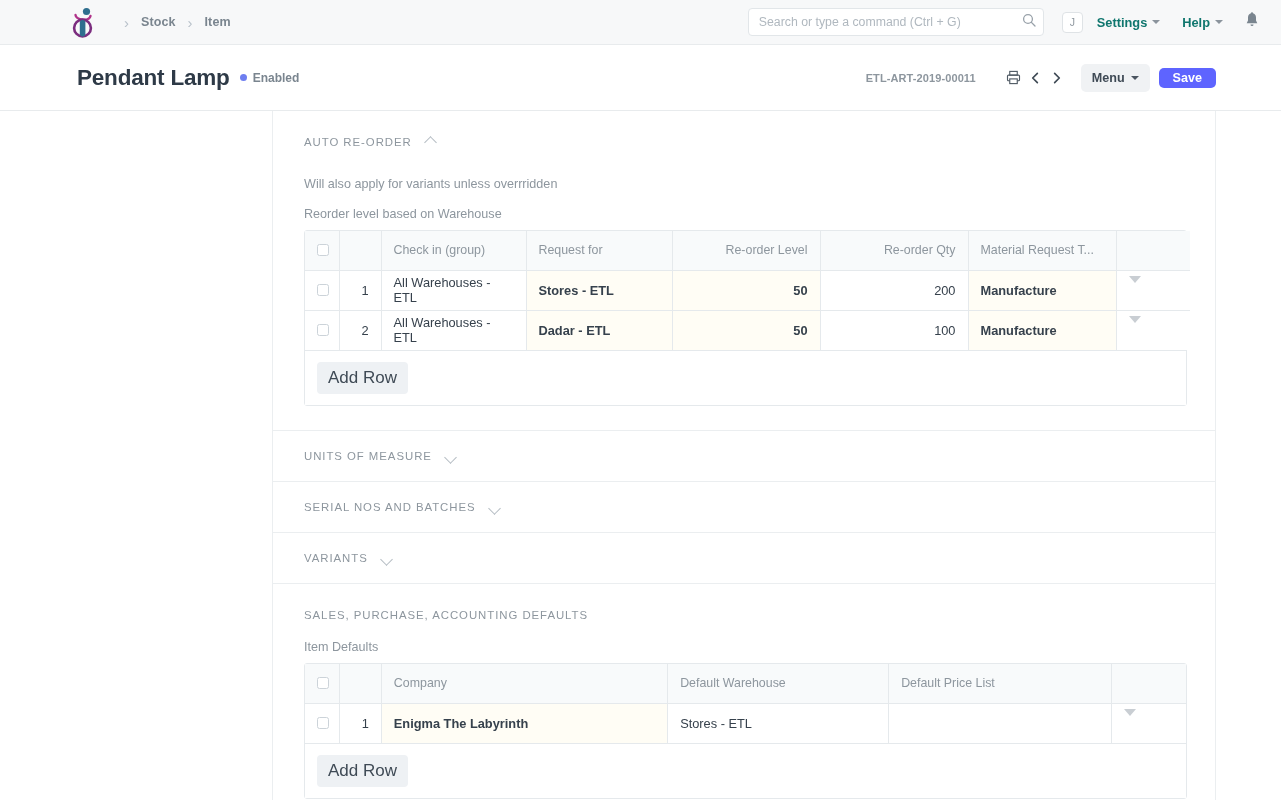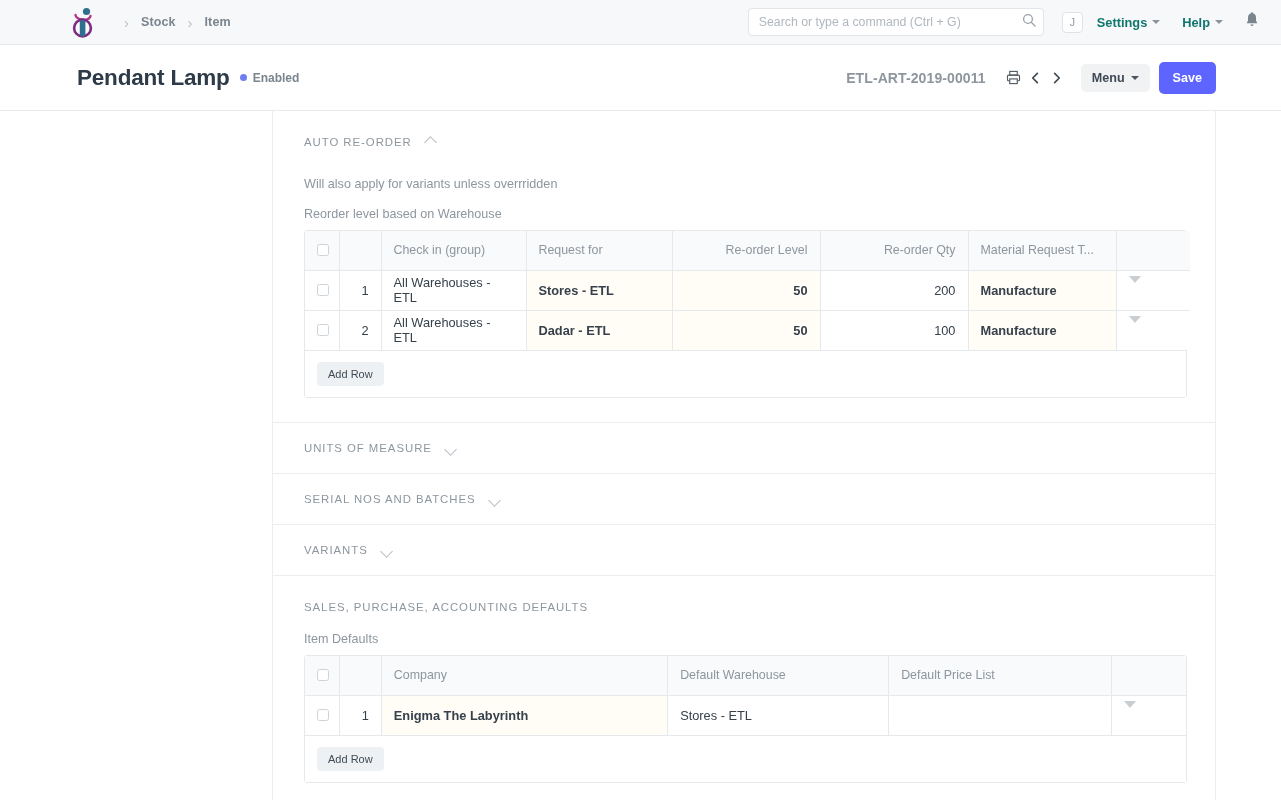--- a/index.html
+++ b/index.html
@@ -90,40 +90,40 @@
     font-size: 12px; font-weight: bold; color: #7a858f;
   }
   .status-dot {
     width: 7px; height: 7px; border-radius: 50%;
     background: #6e7ef0;
   }
   .head-right {
     margin-left: auto; display: flex; align-items: center;
   }
   .doc-id {
-    font-size: 14px; font-weight: bold; color: #8d969e;
-    margin-right: 16px; letter-spacing: .1px;
+    font-size: 11px; font-weight: bold; color: #8d969e;
+    margin-right: 26px; letter-spacing: .1px;
   }
   .icon-btn {
     cursor: pointer; color: #6b757e;
     display: flex; align-items: center; justify-content: center;
     padding: 0 4px;
   }
   .menu-btn {
     background: #f0f2f4; border: none; border-radius: 5px;
     height: 28px; padding: 0 11px;
     font-size: 12.6px; font-weight: bold; color: #3f4a55;
     font-family: "Liberation Sans", sans-serif;
     display: flex; align-items: center; gap: 6px;
     cursor: pointer; margin-left: 14px;
   }
   .menu-btn .caret-down { border-top-color: #4b5560; }
   .save-btn {
     background: #5e64ff; border: none; border-radius: 5px;
-    height: 32px; padding: 0 14px;
+    height: 20px; padding: 0 14px;
     font-size: 12.6px; font-weight: bold; color: #fff;
     font-family: "Liberation Sans", sans-serif;
     cursor: pointer; margin-left: 9px;
   }
 
   
   .page-body {
     display: flex;
     height: calc(800px - 45px - 66px);
     background: #fff;
@@ -223,21 +223,21 @@
     border-right: 6px solid transparent;
     border-top: 7px solid #c9ced3;
     cursor: pointer;
   }
   .grid-footer {
     border-top: 1px solid #e5e9ec;
     padding: 11px 12px; background: #fff;
   }
   .add-row-btn {
     background: #eef1f4; border: none; border-radius: 4px;
-    padding: 6px 11px; font-size: 11px; color: #3f4a55;
+    padding: 6px 11px; font-size: 17px; color: #3f4a55;
     font-family: "Liberation Sans", sans-serif;
     cursor: pointer;
   }
 </style>
 </head>
 <body>
 
 <div class="navbar">
 
   <div class="brand-logo">

